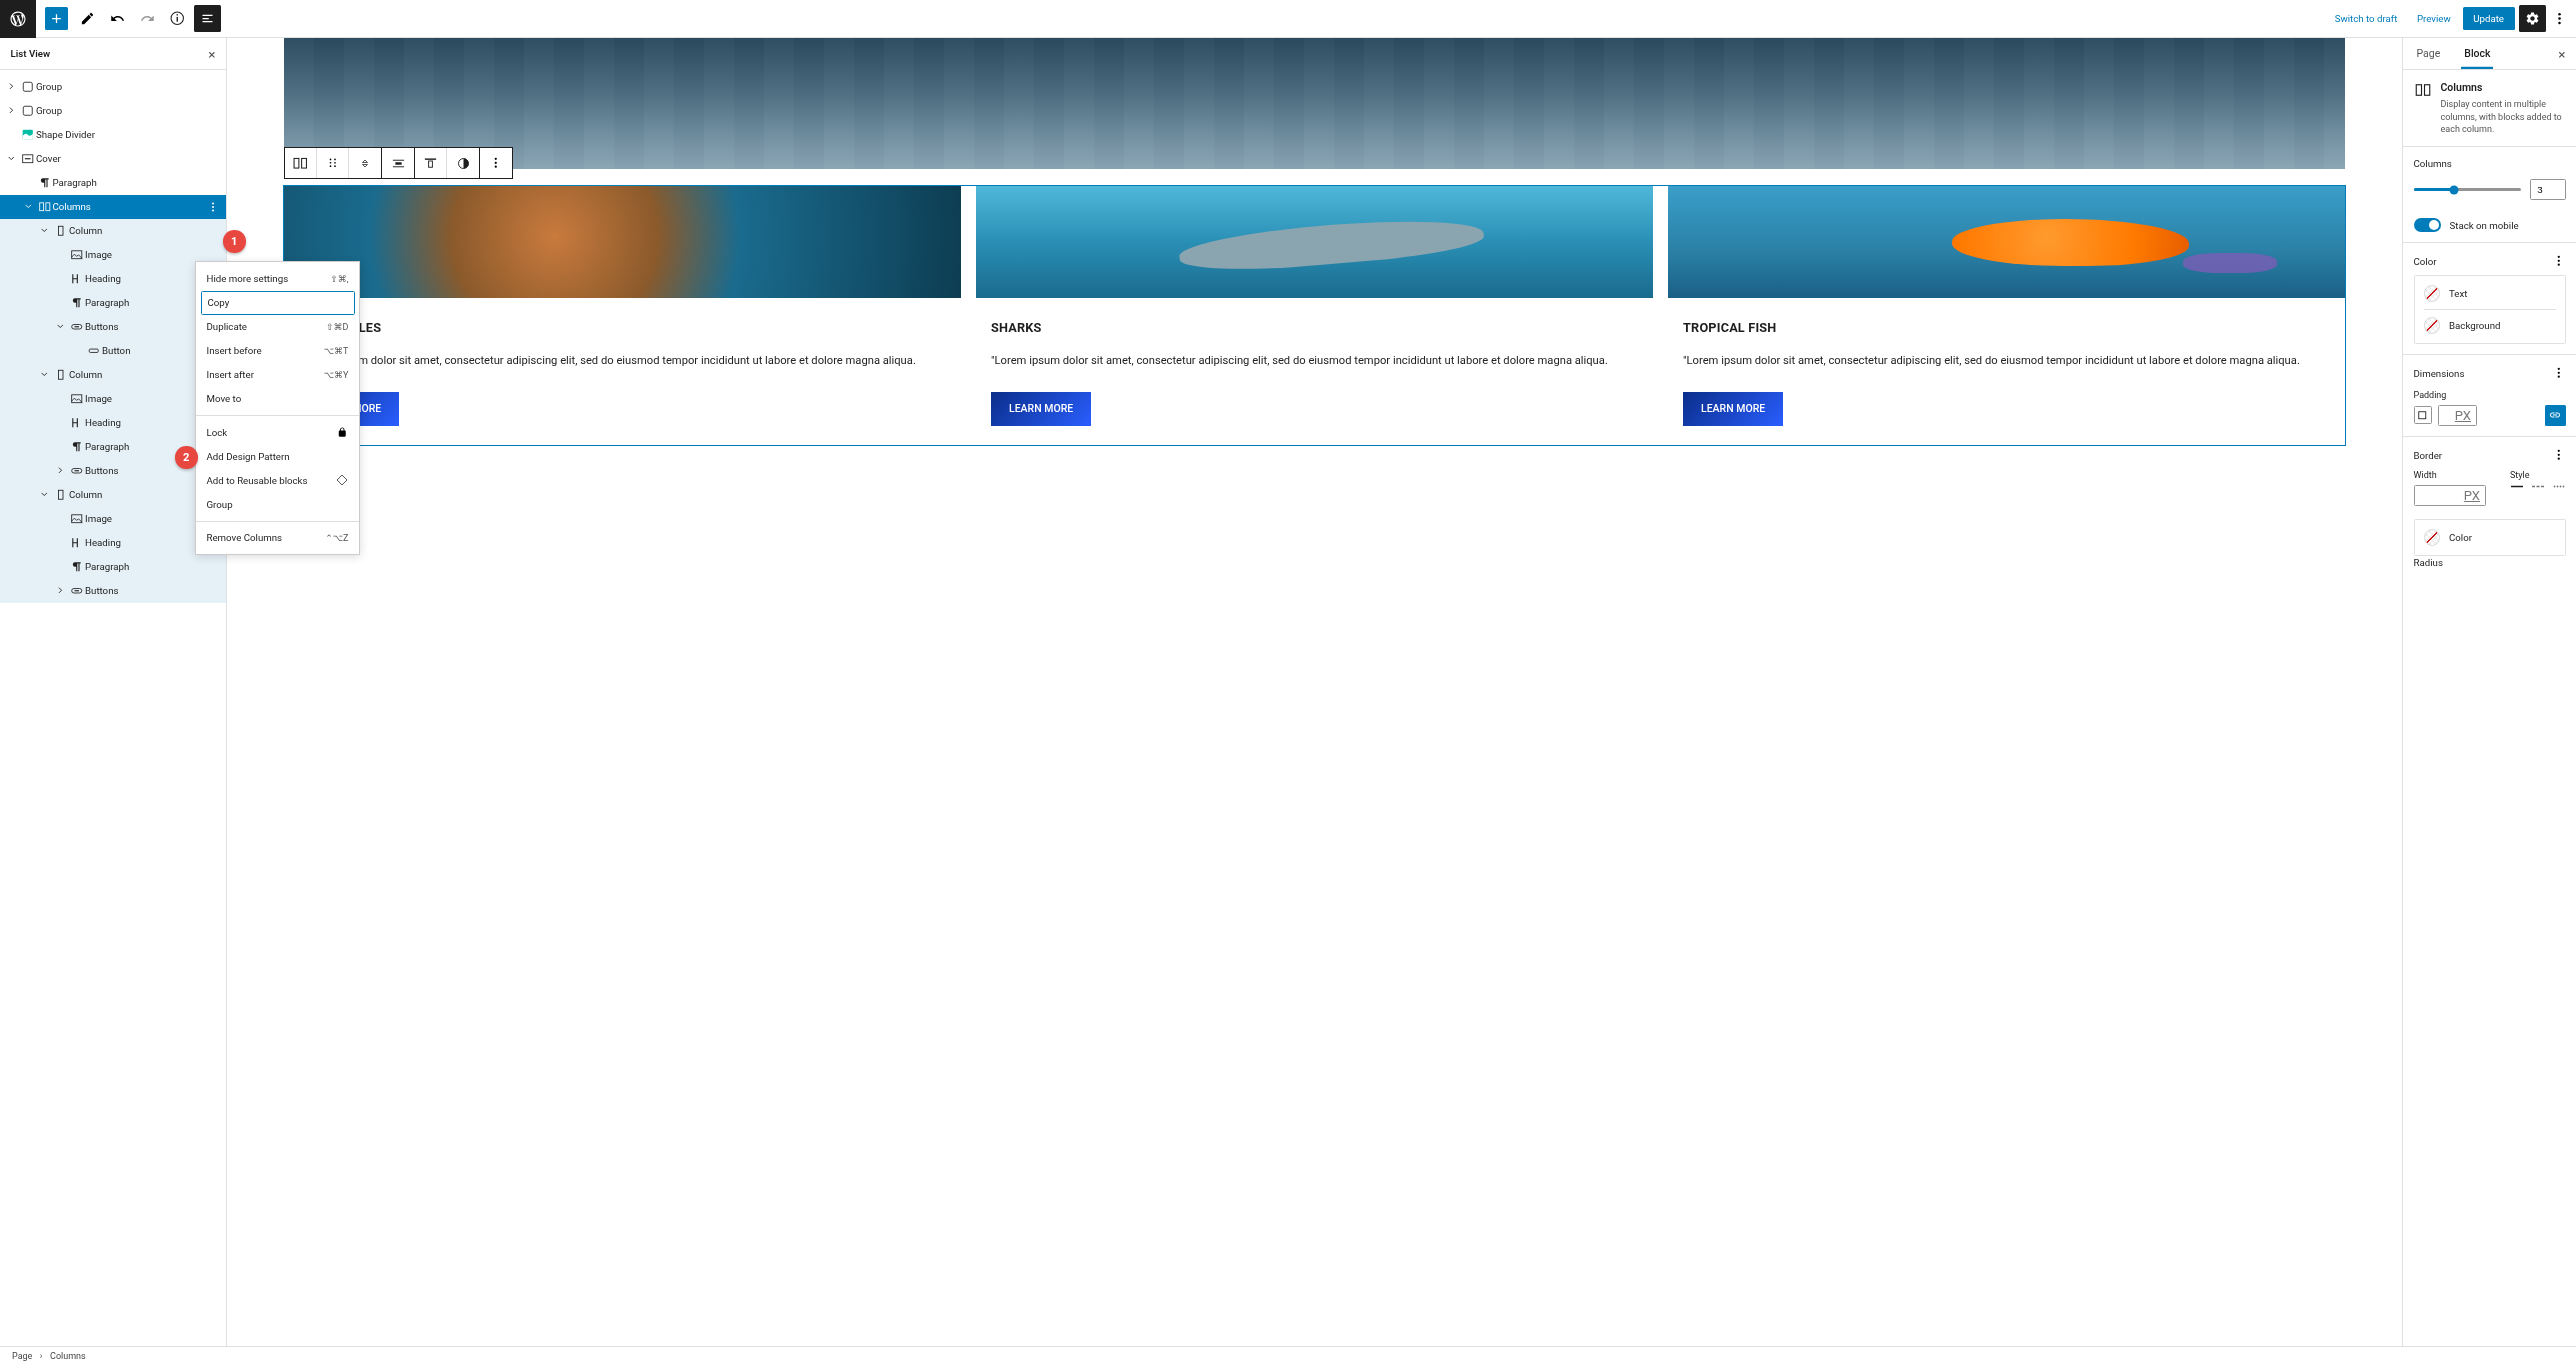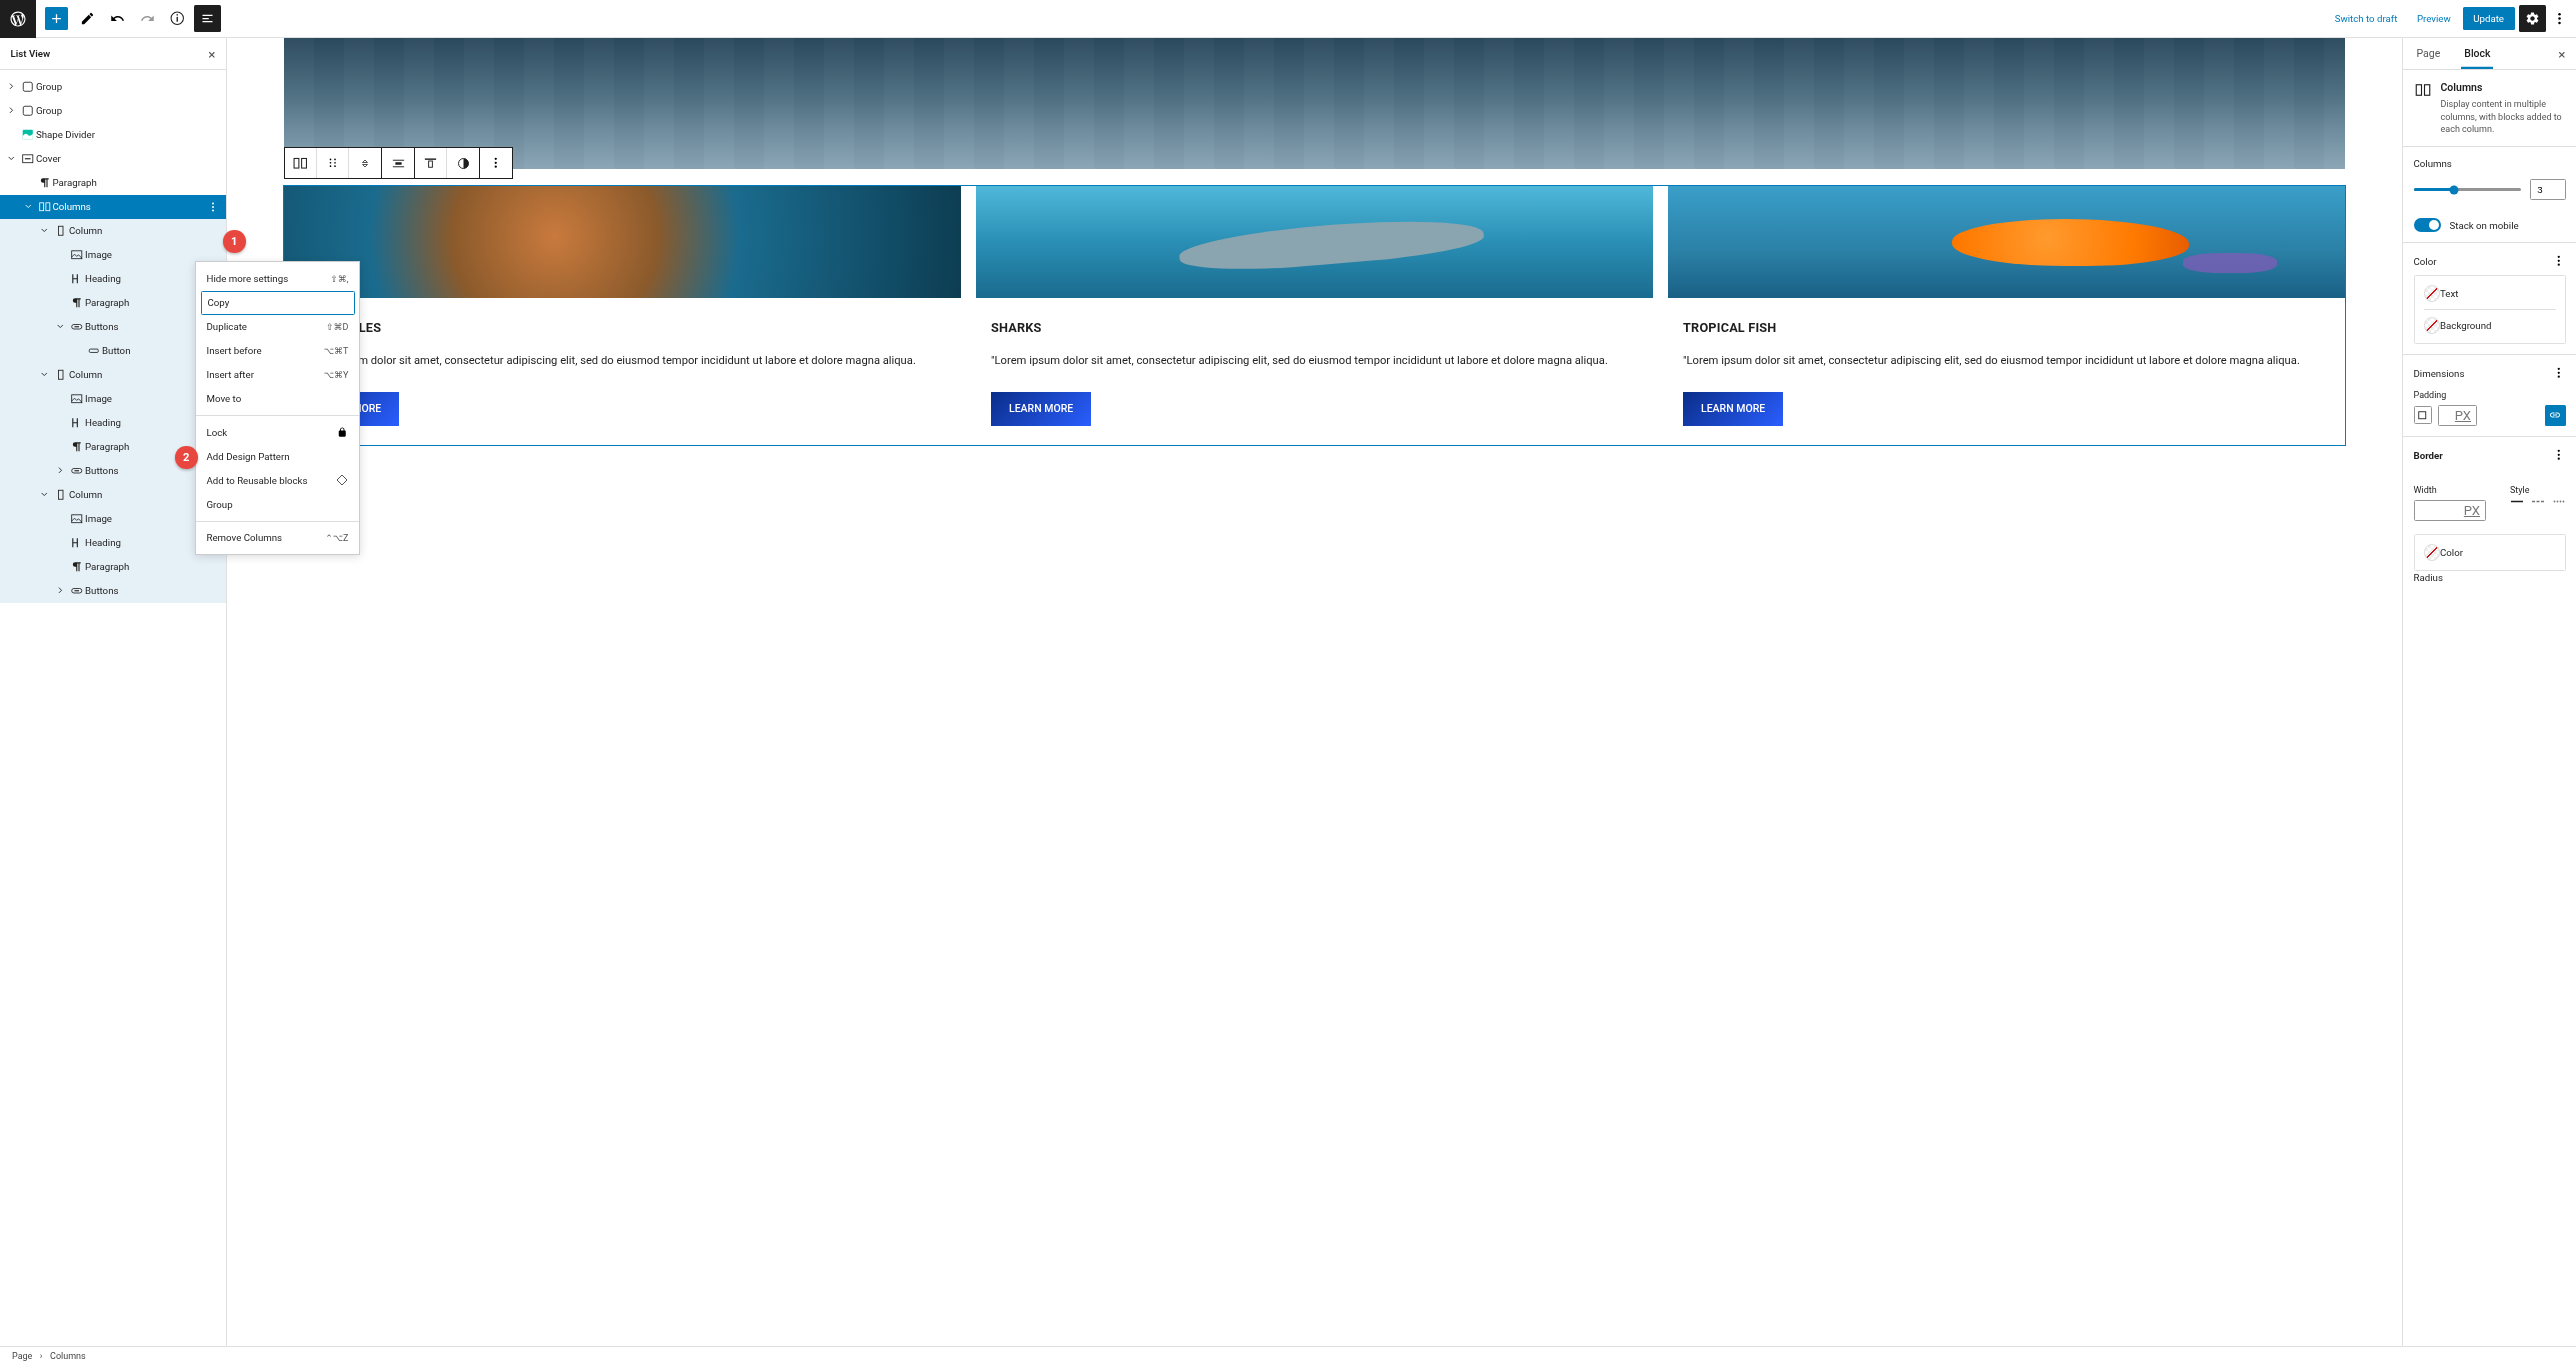--- a/index.html
+++ b/index.html
@@ -86,21 +86,21 @@
 .block-desc-text { font-size: 9px; color: #555; line-height: 1.4; }
 .section-row { display: flex; align-items: center; justify-content: space-between; }
 .section-label { font-size: 9.7px; color: #1e1e1e; }
 .section-more-icon { cursor: pointer; }
 .slider-track { height: 3px; background: #949494; border-radius: 1.5px; position: relative; flex: 1; }
 .slider-fill { position: absolute; left: 0; top: 0; height: 100%; background: #007cba; border-radius: 1.5px; }
 .slider-thumb { position: absolute; top: 50%; transform: translate(-50%, -50%); width: 9px; height: 9px; border-radius: 50%; background: #007cba; }
 .num-input { width: 36px; height: 21px; border: 0.7px solid #949494; border-radius: 1.5px; text-align: center; font-size: 9.7px; }
 .toggle { width: 27px; height: 13.5px; background: #007cba; border-radius: 7.5px; position: relative; cursor: pointer; }
 .toggle::after { content:""; position: absolute; right: 1.5px; top: 1.5px; width: 10.5px; height: 10.5px; background: #fff; border-radius: 50%; }
-.color-row { display: flex; align-items: center; padding: 7.5px 0; }
+.color-row { display: flex; align-items: center; gap: 9px; padding: 7.5px 0; }
 .color-swatch { width: 16.5px; height: 16.5px; border-radius: 50%; border: 0.7px solid #ddd; background: repeating-conic-gradient(#eee 0 25%, #fff 0 50%) 0 0/6px 6px; position: relative; }
 .color-swatch::after { content:""; position:absolute; inset:0; border-radius:50%; background: linear-gradient(135deg, transparent 47%, #cc1818 47% 53%, transparent 53%); }
 .dim-input { width: 39px; height: 21px; border: 0.7px solid #949494; border-radius: 1.5px; display: flex; align-items: center; justify-content: flex-end; padding: 0 4.5px; font-size: 13px; color: #777; text-decoration: underline; }
 .link-icon-btn { width: 21px; height: 21px; background: #007cba; border-radius: 1.5px; display: flex; align-items: center; justify-content: center; }
 .style-btns { display: flex; gap: 7.5px; margin-top: 4.5px; }
 .style-opt { width: 13.5px; display: flex; align-items: center; justify-content: center; cursor: pointer; }
 
 .bottom-bar { height: 19px; border-top: 0.7px solid #e0e0e0; display: flex; align-items: center; padding: 0 12px; background: #fff; font-size: 9px; color: #444; gap: 7.5px; }
 
 svg { pointer-events: none; }
@@ -587,21 +587,21 @@
         <div style="flex:1"></div>
         <div class="link-icon-btn">
             <svg width="12" height="12" viewBox="0 0 24 24" fill="#fff">
               <path d="M3.9 12c0-1.71 1.39-3.1 3.1-3.1h4V7H7c-2.76 0-5 2.24-5 5s2.24 5 5 5h4v-1.9H7c-1.71 0-3.1-1.39-3.1-3.1zM8 13h8v-2H8v2zm9-6h-4v1.9h4c1.71 0 3.1 1.39 3.1 3.1s-1.39 3.1-3.1 3.1h-4V17h4c2.76 0 5-2.24 5-5s-2.24-5-5-5z"></path>
             </svg>
           </div>
       </div>
     </div>
 
     <div class="panel-section" style="border-bottom:none;">
-      <div class="section-row" style="margin-bottom:22px;font-weight:bold;">
+      <div class="section-row" style="margin-bottom:7px;">
         <span class="section-label">Border</span>
         <span class="section-more-icon"><svg width="13.5" height="13.5" viewBox="0 0 24 24">
               <circle cx="12" cy="5" r="2"></circle>
               <circle cx="12" cy="12" r="2"></circle>
               <circle cx="12" cy="19" r="2"></circle>
             </svg></span>
       </div>
       <div style="display:flex; ">
         <div style="flex:1;">
           <div style="font-size:9px; margin-bottom:4.5px;">Width</div>

